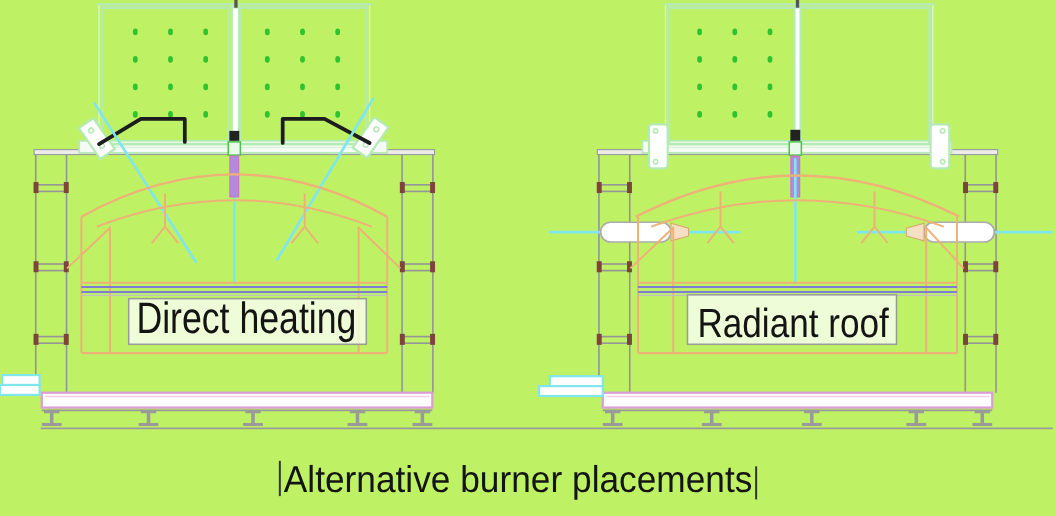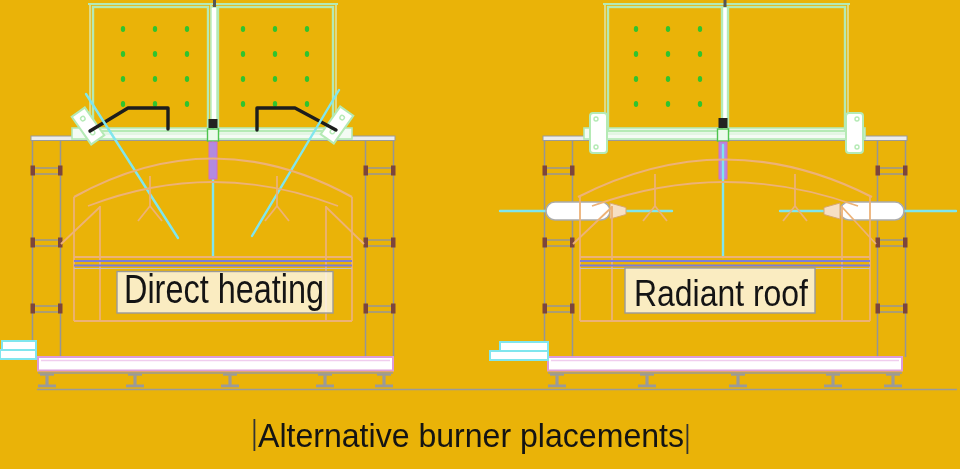--- a/index.html
+++ b/index.html
@@ -1,16 +1,16 @@
 <!DOCTYPE html>
 <html><head>
 <meta charset="utf-8">
 <style>
   html,body{margin:0;padding:0;background:#ffffff;}
-  .stage{position:relative;width:960px;height:469px;background:#eab308;overflow:hidden;}
+  .stage{position:relative;width:960px;height:469px;background:#bef264;overflow:hidden;}
   svg{position:absolute;left:0;top:0;}
   .steel{stroke:#969696;stroke-width:1.5;fill:none;}
   .steelfill{fill:#9a9a9a;}
   .node{fill:#7c453c;}
   .green{stroke:#b5eab5;fill:none;}
   .greenfaint{stroke:#d8f4d8;fill:none;}
   .dot{fill:#2fc42f;}
   .orange{stroke:#edb277;fill:none;stroke-width:1.8;}
   .cyan{stroke:#80e6ee;stroke-width:2.4;fill:none;stroke-linecap:round;}
   .blue{stroke:#7d7dd8;stroke-width:1.8;fill:none;}

